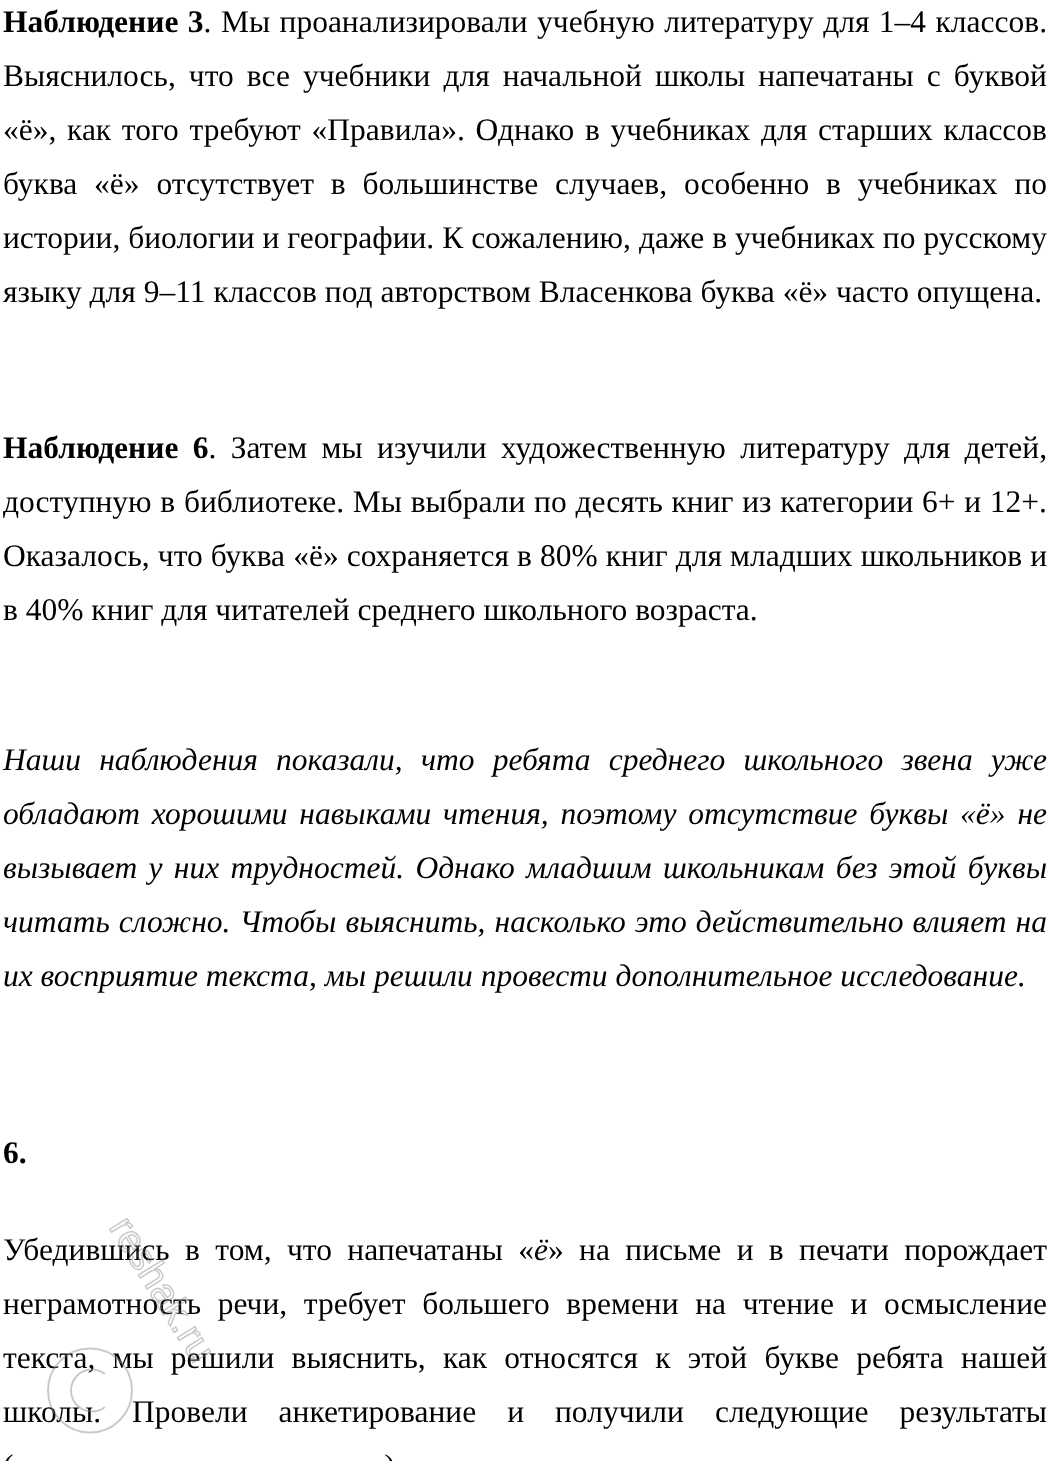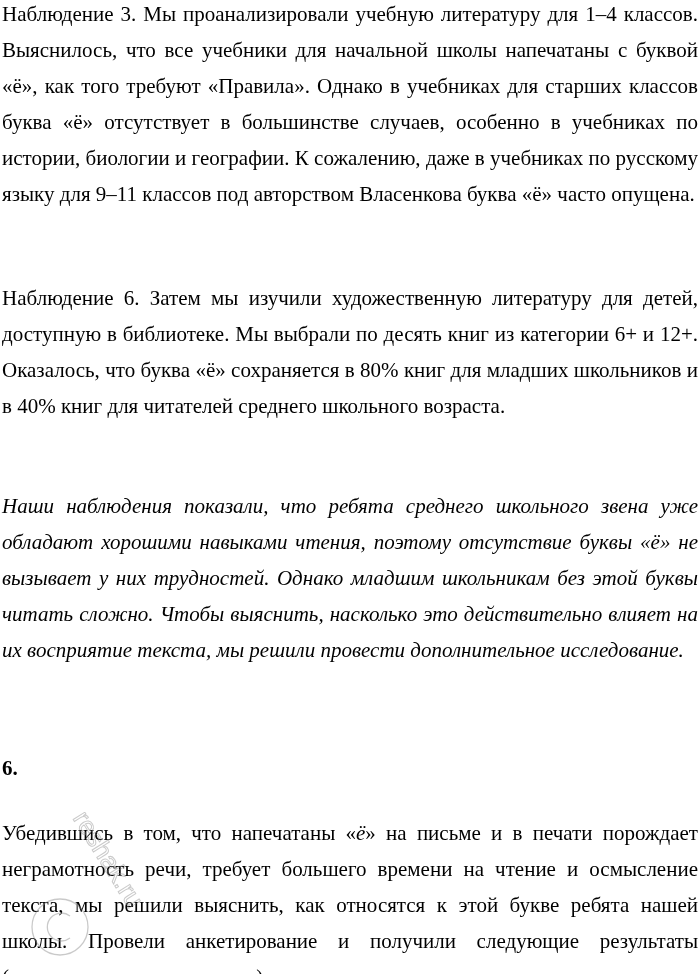--- a/index.html
+++ b/index.html
@@ -26,21 +26,21 @@
       font-size: 21px;
       line-height: 36px;
       text-align: justify;
       text-align-last: left;
     }
     .p1 { position: absolute; top: -4px; left: 0; width: 696px; }
     .p2 { position: absolute; top: 280px; left: 0; width: 696px; }
     .p3 { position: absolute; top: 488px; left: 0; width: 696px; font-style: italic; }
     .heading6 { position: absolute; top: 750px; left: 0; width: 696px; font-weight: bold; }
     .p5 { position: absolute; top: 815px; left: 0; width: 696px; }
-    b { font-weight: normal; }
+    b { font-weight: bold; }
     .watermark {
       position: absolute;
       left: 10px;
       top: 812px;
       width: 150px;
       height: 160px;
       pointer-events: none;
       opacity: 0.45;
     }
   </style>

